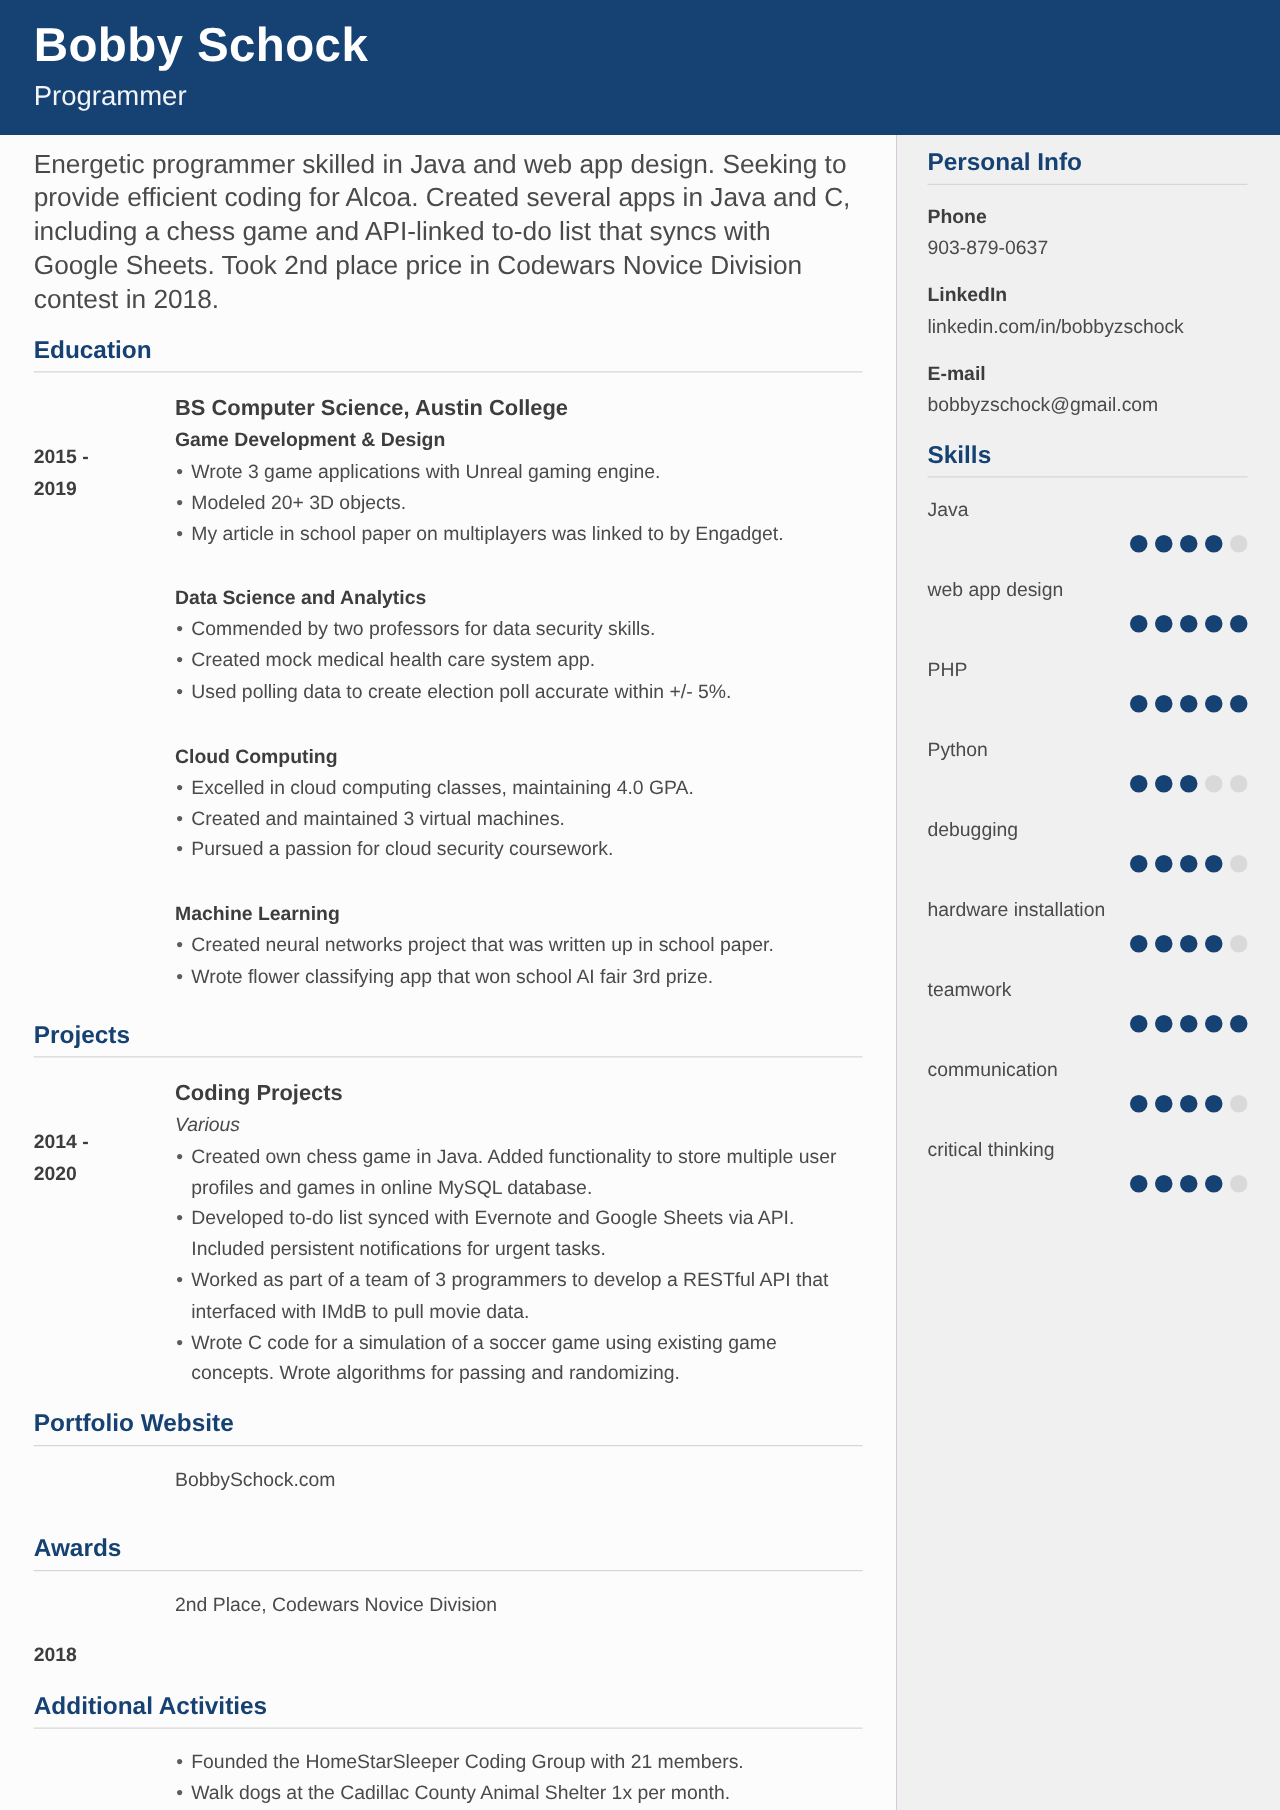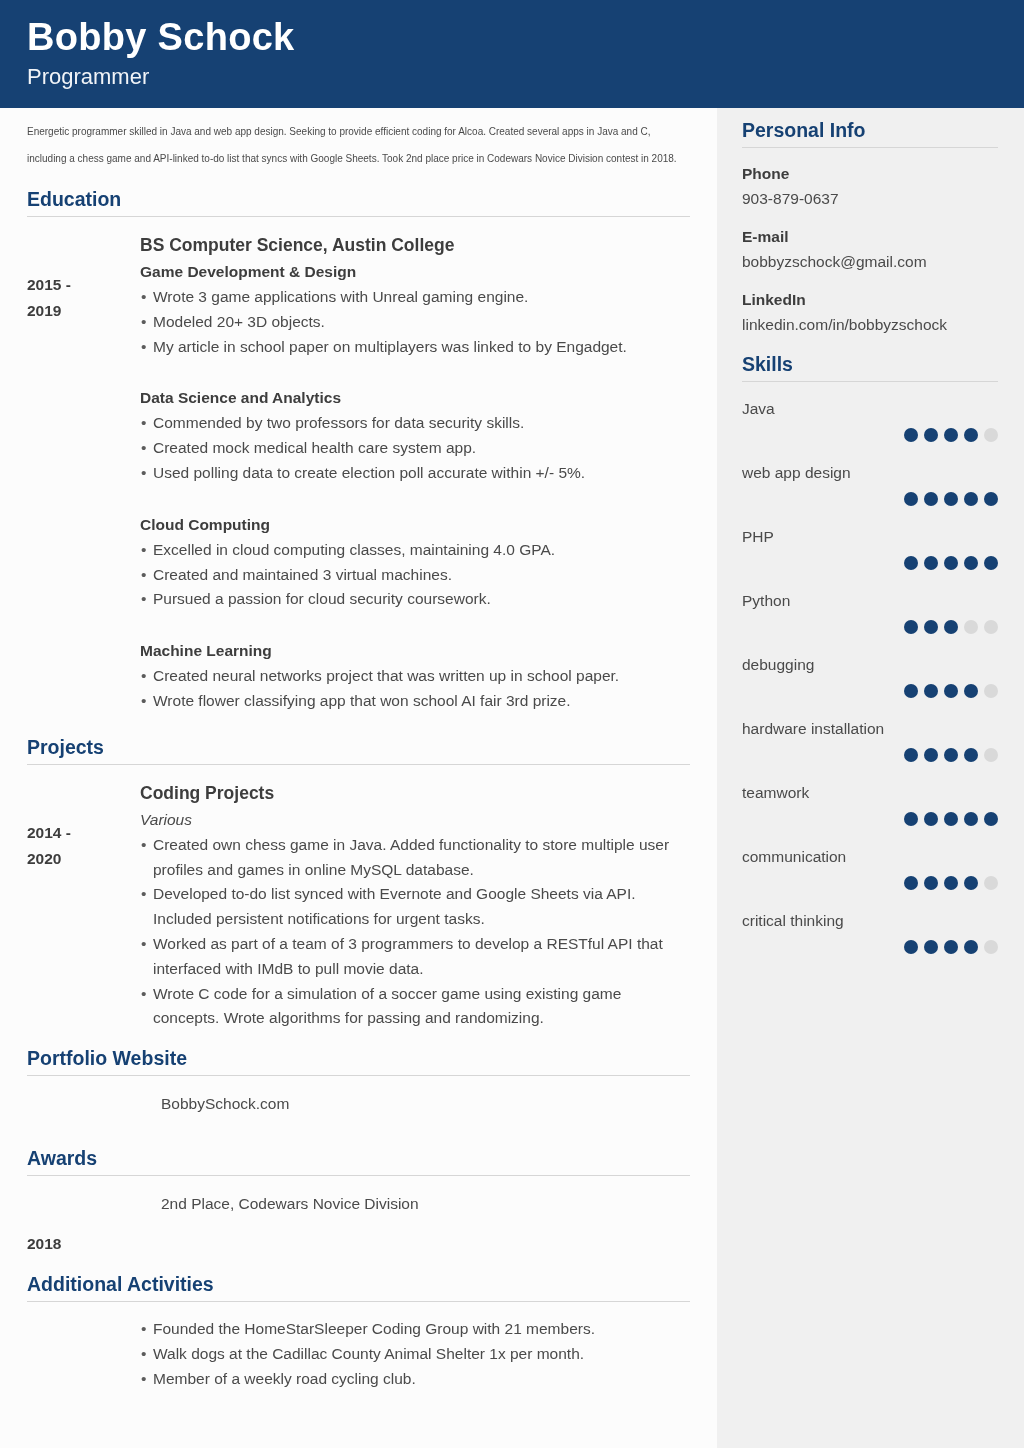--- a/index.html
+++ b/index.html
@@ -23,21 +23,21 @@
   
   .hdr{flex:0 0 108px;background:var(--accent);color:#ffffff;padding:16px 27px 0;}
   .hdr h1{margin:0;font-size:38px;line-height:42px;font-weight:700;letter-spacing:.3px;}
   .hdr-title{font-size:22px;line-height:27px;margin-top:5px;font-weight:400;color:#f1f4f8;}
 
   
   .cols{flex:1 1 auto;display:flex;min-height:0;}
   .main{flex:0 0 717px;width:717px;padding:10px 27px 0;background:#fcfcfc;}
   .sidebar{flex:1 1 auto;background:var(--sidebar-bg);padding:10px 26px 0 25px;}
 
-  .summary{margin:0;font-size:10px;line-height:27px;color:var(--text);}
+  .summary{margin:0;font-size:21px;line-height:27px;color:var(--text);}
 
   .sec{
     font-size:19.5px;line-height:24px;font-weight:700;color:var(--accent);
     margin:15px 0 0;padding-bottom:5px;border-bottom:1px solid var(--rule);
   }
   .sidebar .sec.first{margin-top:0;}
 
   .entry{display:flex;padding-top:15px;}
   .dates{flex:0 0 113px;font-weight:700;font-size:15.5px;line-height:26px;color:var(--text-bold);margin-top:40px;}
   .ebody{flex:1 1 auto;min-width:0;}
@@ -45,21 +45,21 @@
   .degree{margin:0;font-size:17.5px;line-height:27px;font-weight:700;color:var(--text-bold);}
   .gtitle{margin:0;font-size:15.5px;line-height:26px;font-weight:700;color:var(--text-bold);}
   .group{margin:0 0 26px;}
   .group.last{margin-bottom:6px;}
 
   ul.blt{list-style:none;margin:0;padding:0;}
   ul.blt li{position:relative;padding-left:13px;font-size:15.5px;line-height:24.8px;color:var(--text);}
   ul.blt li::before{content:"\2022";position:absolute;left:1px;top:0;color:#5c5c5c;}
 
   .subtitle{font-style:italic;font-size:15.5px;line-height:26px;color:var(--text);}
-  .plain{font-size:15.5px;line-height:26px;color:var(--text);margin-left:21px;}
+  .plain{font-size:15.5px;line-height:26px;color:var(--text);}
 
   
   .field{padding-top:13px;}
   .flabel{font-weight:700;font-size:15.5px;line-height:25px;color:var(--text-bold);}
   .fvalue{font-size:15.5px;line-height:25px;color:var(--text);}
   .skills-list{padding-top:2px;}
   .skill{padding-top:12px;}
   .sklabel{font-size:15.5px;line-height:25px;color:var(--text);}
   .dots{text-align:right;padding:7px 0 6px;font-size:0;line-height:0;}
   .dot{display:inline-block;width:14px;height:14px;border-radius:50%;background:var(--dot-empty);margin-left:6px;}
@@ -177,26 +177,26 @@
 
     <aside class="sidebar">
 
       <h2 class="sec first">Personal Info</h2>
 
       <div class="field">
         <div class="flabel">Phone</div>
         <div class="fvalue">903-879-0637</div>
       </div>
       <div class="field">
+        <div class="flabel">LinkedIn</div>
+        <div class="fvalue">linkedin.com/in/bobbyzschock</div>
+      </div>
+      <div class="field">
         <div class="flabel">E-mail</div>
         <div class="fvalue">bobbyzschock@gmail.com</div>
-      </div>
-      <div class="field">
-        <div class="flabel">LinkedIn</div>
-        <div class="fvalue">linkedin.com/in/bobbyzschock</div>
       </div>
 
       <h2 class="sec">Skills</h2>
 
       <div class="skills-list">
         <div class="skill">
           <div class="sklabel">Java</div>
           <div class="dots"><span class="dot filled"></span><span class="dot filled"></span><span class="dot filled"></span><span class="dot filled"></span><span class="dot"></span></div>
         </div>
         <div class="skill">

